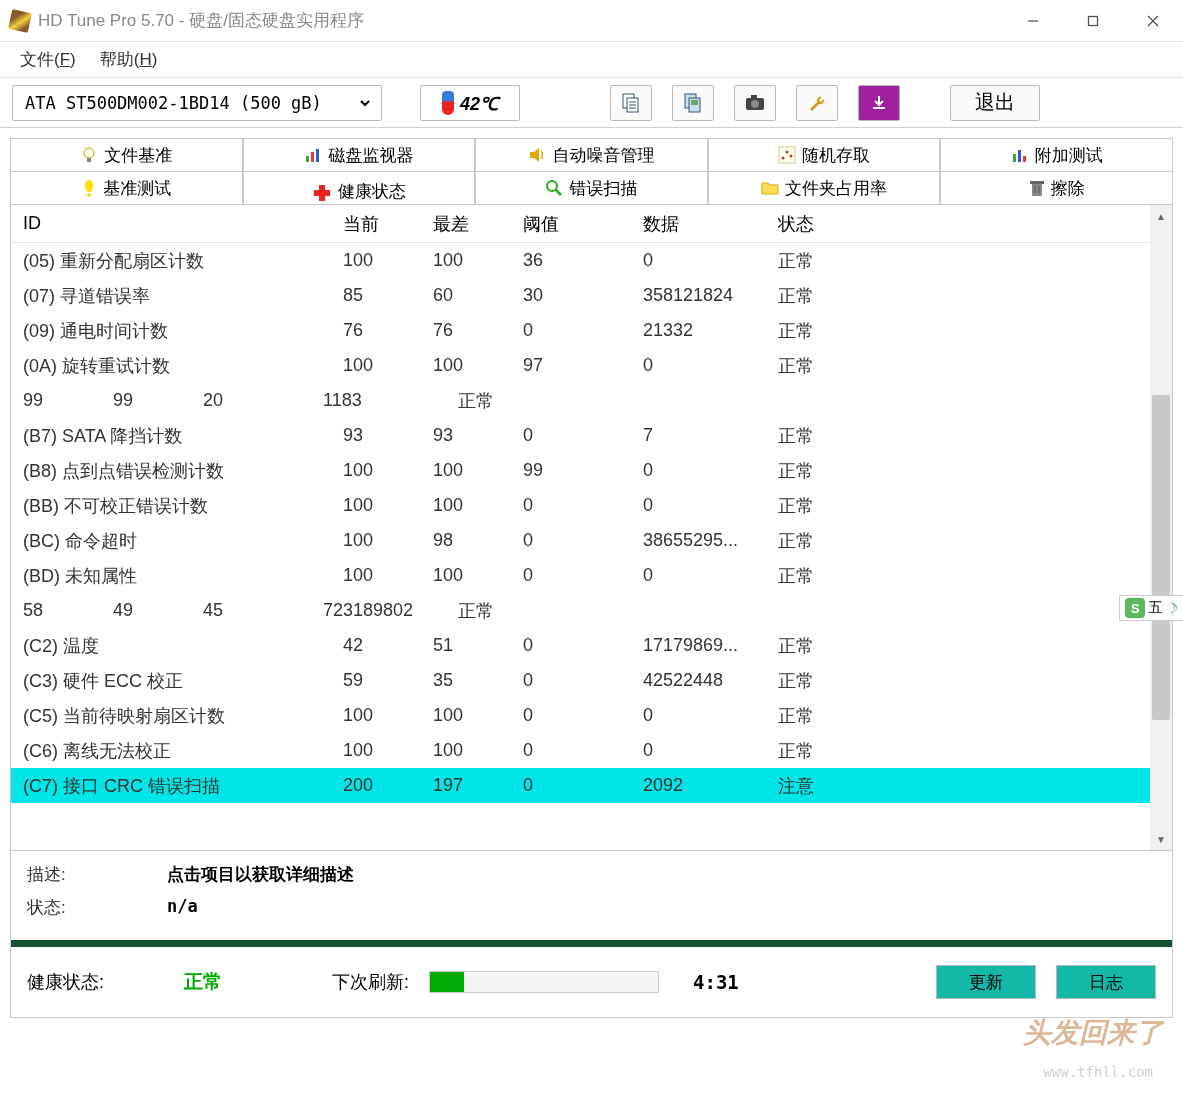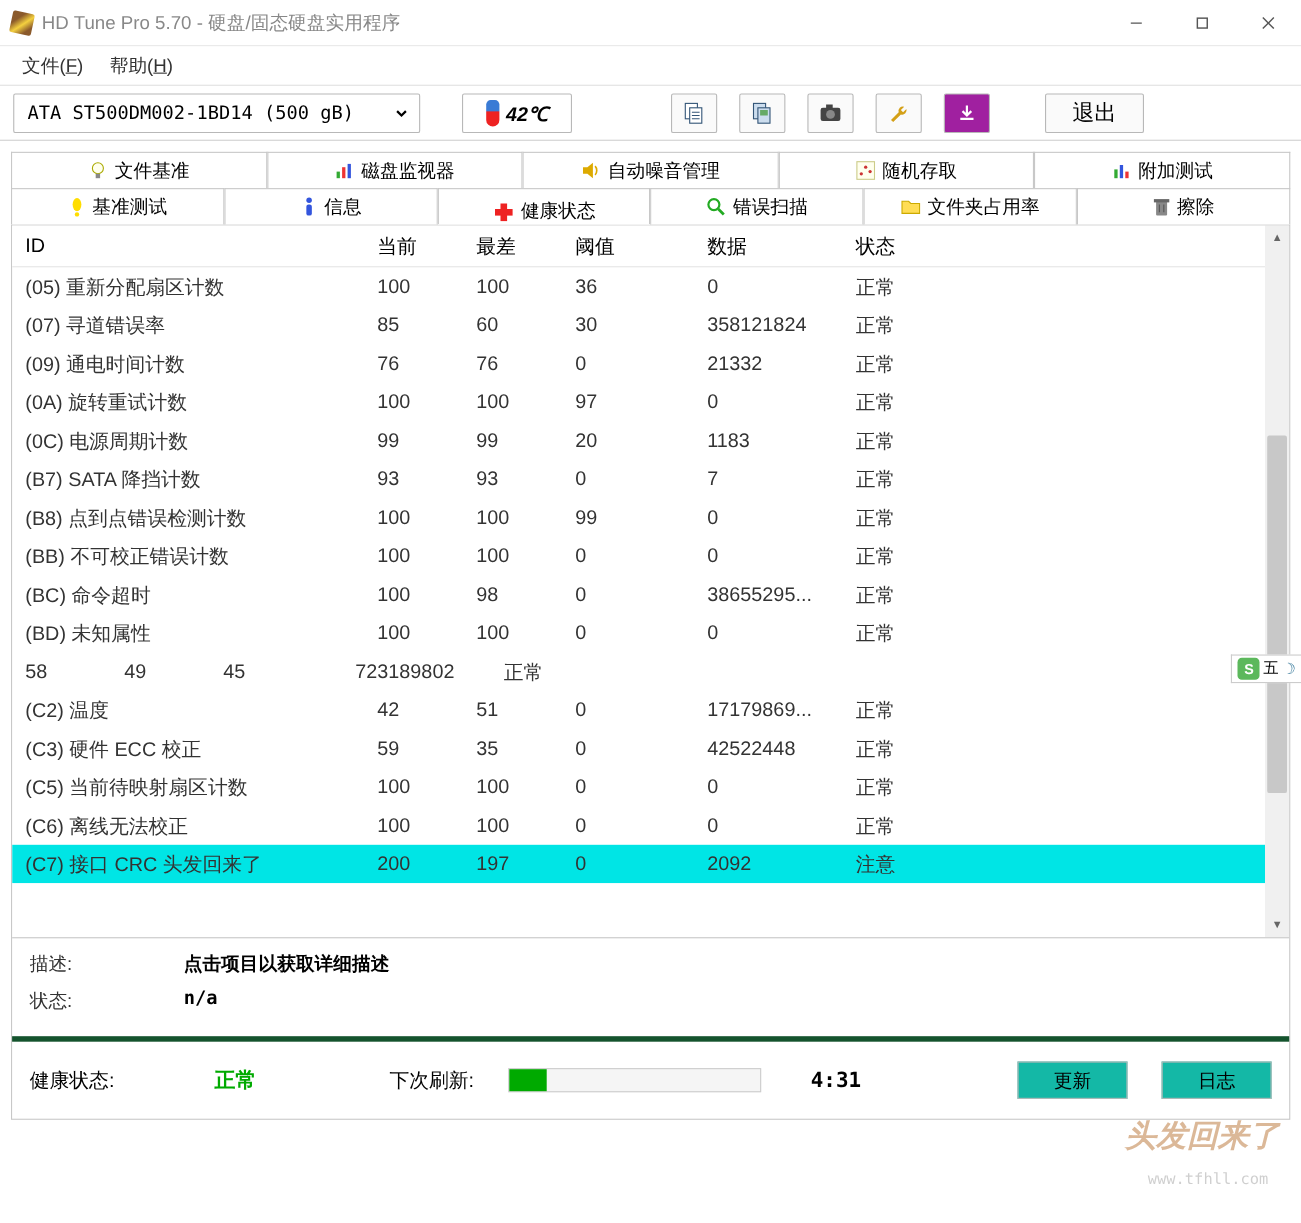--- a/index.html
+++ b/index.html
@@ -41,21 +41,21 @@
 .tr { display: flex; height: 35px; align-items: center; font-size: 18px; color: #333; }
 .tr.highlight { background: #00e5e5; }
 .scrollbar { width: 22px; background: #f0f0f0; display: flex; flex-direction: column; }
 .sb-arrow { height: 22px; display: flex; align-items: center; justify-content: center; color: #666; font-size: 10px; }
 .sb-track { flex: 1; position: relative; }
 .sb-thumb { position: absolute; top: 28%; left: 2px; right: 2px; height: 54%; background: #c8c8c8; border-radius: 2px; }
 .detail-area { border-top: 1px solid #c8c8c8; padding: 12px 16px; height: 90px; font-size: 17px; }
 .detail-row { display: flex; margin-bottom: 10px; }
 .detail-label { width: 140px; color: #333; }
 .detail-val { font-weight: bold; font-family: "SimHei", monospace; }
-.status-area { border-top: 5px solid #14532d; padding: 18px 16px; display: flex; align-items: center; gap: 31px; font-size: 18px; }
+.status-area { border-top: 7px solid #14532d; padding: 18px 16px; display: flex; align-items: center; gap: 20px; font-size: 18px; }
 .status-ok { color: #0a0; font-weight: bold; font-size: 19px; margin-left: 60px; margin-right: 90px; }
 .progress-bar { width: 230px; height: 22px; background: #f5f5f5; border: 1px solid #ccc; position: relative; }
 .progress-fill { background: #0a0; height: 100%; width: 15%; }
 .countdown { font-family: monospace; font-size: 19px; font-weight: bold; margin-left: 14px; }
 .action-btn { width: 100px; height: 34px; border: 1px solid #b8b8b8; background: #14b8a6; font-size: 17px; }
 .watermark { position: absolute; right: 20px; bottom: 60px; opacity: 0.5; font-size: 28px; color: #b87333; font-style: italic; font-weight: bold; pointer-events: none; }
 .watermark2 { position: absolute; right: 30px; bottom: 32px; opacity: 0.4; font-size: 14px; color: #888; font-family: monospace; pointer-events: none; }
 .ime-badge { position: absolute; right: 0; top: 595px; display: flex; align-items: center; background: #fff; border: 1px solid #ccc; border-right: none; padding: 2px 5px; gap: 3px; font-size: 14px; }
 .ime-icon { width: 20px; height: 20px; background: #5cb85c; border-radius: 4px; color: #fff; display: flex; align-items: center; justify-content: center; font-weight: bold; font-size: 13px; }
 svg { display: block; }
@@ -181,27 +181,20 @@
     </div>
   </div>
   <div class="tabs-row tabs-row2">
     <div class="tab">
       <svg width="16" height="18">
           <ellipse cx="8" cy="7" rx="4" ry="6" fill="#fd0"></ellipse>
           <circle cx="8" cy="16" r="2" fill="#fd0"></circle>
         </svg>
       <span>基准测试</span>
     </div>
-    <div class="tab">
-      <svg width="16" height="18">
-          <circle cx="8" cy="3" r="2.5" fill="#35d"></circle>
-          <rect x="5.5" y="7" width="5" height="10" rx="2" fill="#35d"></rect>
-        </svg>
-      <span>信息</span>
-    </div>
     <div class="tab active">
       <svg width="20" height="20">
           <rect x="7" y="2" width="6" height="16" fill="#e22"></rect>
           <rect x="2" y="7" width="16" height="6" fill="#e22"></rect>
         </svg>
       <span>健康状态</span>
     </div>
     <div class="tab">
       <svg width="18" height="18">
           <circle cx="7" cy="7" r="5" fill="none" stroke="#2a2" stroke-width="2"></circle>
@@ -264,21 +257,20 @@
             </div>
             <div class="tr">
               <div class="td c-id">(0A) 旋转重试计数</div>
               <div class="td c-cur">100</div>
               <div class="td c-worst">100</div>
               <div class="td c-thresh">97</div>
               <div class="td c-data">0</div>
               <div class="td c-status">正常</div>
             </div>
             <div class="tr">
-              <div class="td c-id">(0C) 电源周期计数</div>
               <div class="td c-cur">99</div>
               <div class="td c-worst">99</div>
               <div class="td c-thresh">20</div>
               <div class="td c-data">1183</div>
               <div class="td c-status">正常</div>
             </div>
             <div class="tr">
               <div class="td c-id">(B7) SATA 降挡计数</div>
               <div class="td c-cur">93</div>
               <div class="td c-worst">93</div>
@@ -351,21 +343,21 @@
             </div>
             <div class="tr">
               <div class="td c-id">(C6) 离线无法校正</div>
               <div class="td c-cur">100</div>
               <div class="td c-worst">100</div>
               <div class="td c-thresh">0</div>
               <div class="td c-data">0</div>
               <div class="td c-status">正常</div>
             </div>
             <div class="tr highlight">
-              <div class="td c-id">(C7) 接口 CRC 头发回来了</div>
+              <div class="td c-id">(C7) 接口 CRC 错误扫描</div>
               <div class="td c-cur">200</div>
               <div class="td c-worst">197</div>
               <div class="td c-thresh">0</div>
               <div class="td c-data">2092</div>
               <div class="td c-status">注意</div>
             </div>
           </div>
       </div>
       <div class="scrollbar">
         <div class="sb-arrow">▲</div>

